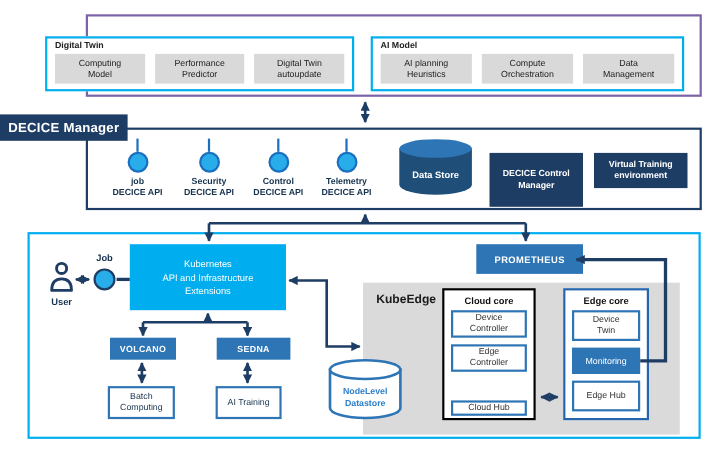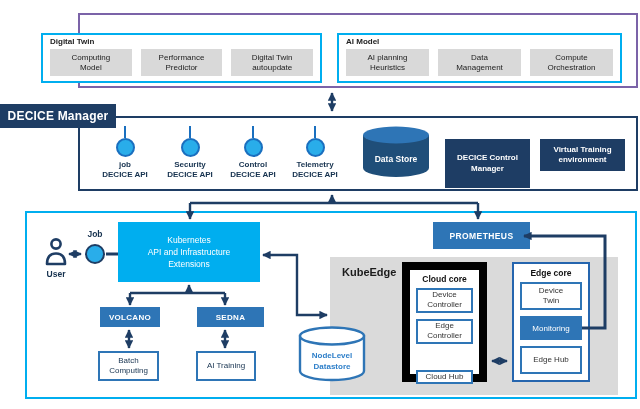--- a/index.html
+++ b/index.html
@@ -42,24 +42,24 @@
       <div class="graybox center pre">Digital Twin
 autoupdate</div>
     </div>
   </div>
 
   <div class="abs" style="left:337px;top:33px;width:285px;height:50px;border:2px solid var(--cyan);background:#fff;z-index:2;">
     <div class="abs tinytitle" style="left:7px;top:2px;">AI Model</div>
     <div class="abs" style="left:7px;right:7px;top:14px;bottom:5px;display:flex;gap:9px;">
       <div class="graybox center pre">AI planning
 Heuristics</div>
+      <div class="graybox center pre">Compute
+Orchestration</div>
       <div class="graybox center pre">Data
 Management</div>
-      <div class="graybox center pre">Compute
-Orchestration</div>
     </div>
   </div>
 
   <div class="abs rect" style="left:78px;top:116px;width:560px;height:75px;border:2px solid var(--navy);"></div>
   <div class="abs hdr" style="left:0px;top:104px;width:116px;height:24px;background:var(--navy);">
     <span>DECICE Manager</span>
   </div>
 
   <div class="abs" style="left:95px;top:126px;width:60px;display:flex;flex-direction:column;align-items:center;z-index:2;">
     <div style="width:2.5px;height:12px;background:var(--ring);"></div>
@@ -116,21 +116,21 @@
   <div class="abs kblue center" style="left:100px;top:307px;width:60px;height:20px;z-index:2;">VOLCANO</div>
   <div class="abs kblue center" style="left:197px;top:307px;width:67px;height:20px;z-index:2;">SEDNA</div>
   <div class="abs wbox center pre" style="left:98px;top:351px;width:61px;height:30px;z-index:2;">Batch
 Computing</div>
   <div class="abs wbox center" style="left:196px;top:351px;width:60px;height:30px;z-index:2;">AI Training</div>
 
   <div class="abs" style="left:330px;top:257px;width:288px;height:138px;background:var(--kgray);z-index:1;">
     <div class="abs" style="left:12px;top:9px;font-size:11px;font-weight:bold;color:#1b1b1b;">KubeEdge</div>
   </div>
 
-  <div class="abs" style="left:402px;top:262px;width:85px;height:120px;background:#fff;border:8px solid #000000;z-index:2;">
+  <div class="abs" style="left:402px;top:262px;width:85px;height:120px;background:#fff;border:2px solid #000000;z-index:2;">
     <div class="center" style="height:17px;font-size:8.5px;font-weight:bold;color:#111;">Cloud core</div>
     <div class="abs" style="left:6px;right:6px;top:18px;bottom:6px;display:flex;flex-direction:column;gap:6px;">
       <div class="wbox center pre" style="flex:1;color:var(--boxink);">Device
 Controller</div>
       <div class="wbox center pre" style="flex:1;color:var(--boxink);">Edge
 Controller</div>
       <div class="wbox center" style="flex:1;color:var(--boxink);margin-top:20px;">Cloud Hub</div>
     </div>
   </div>
 

